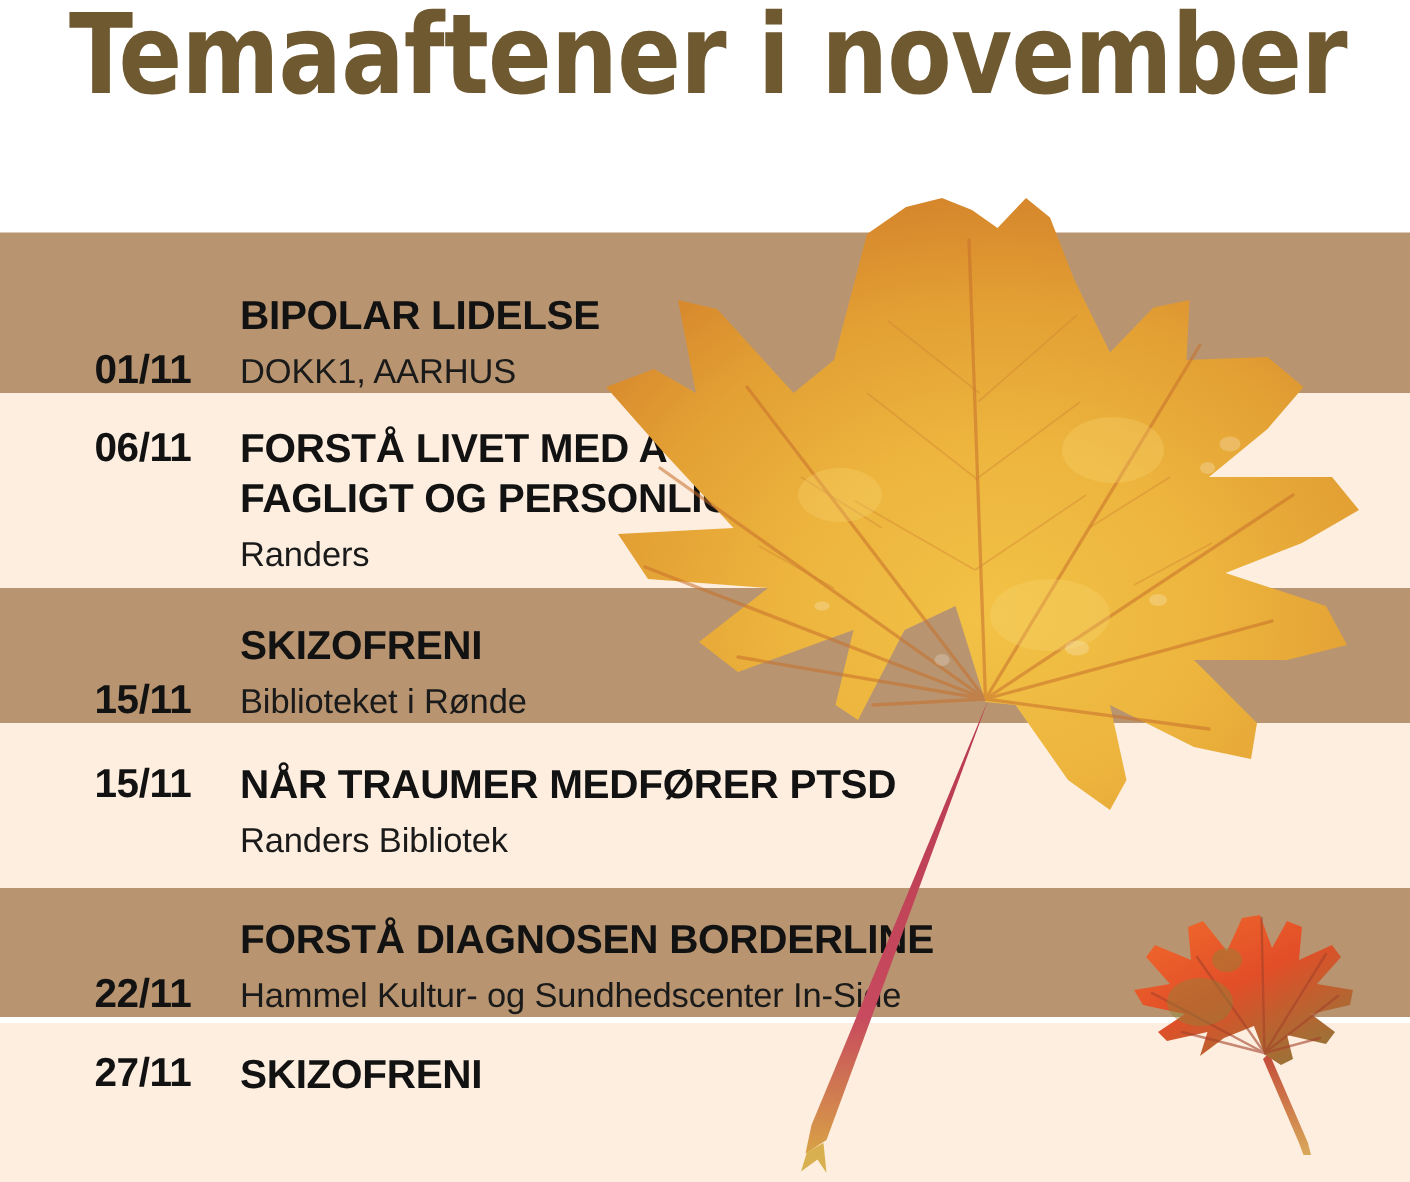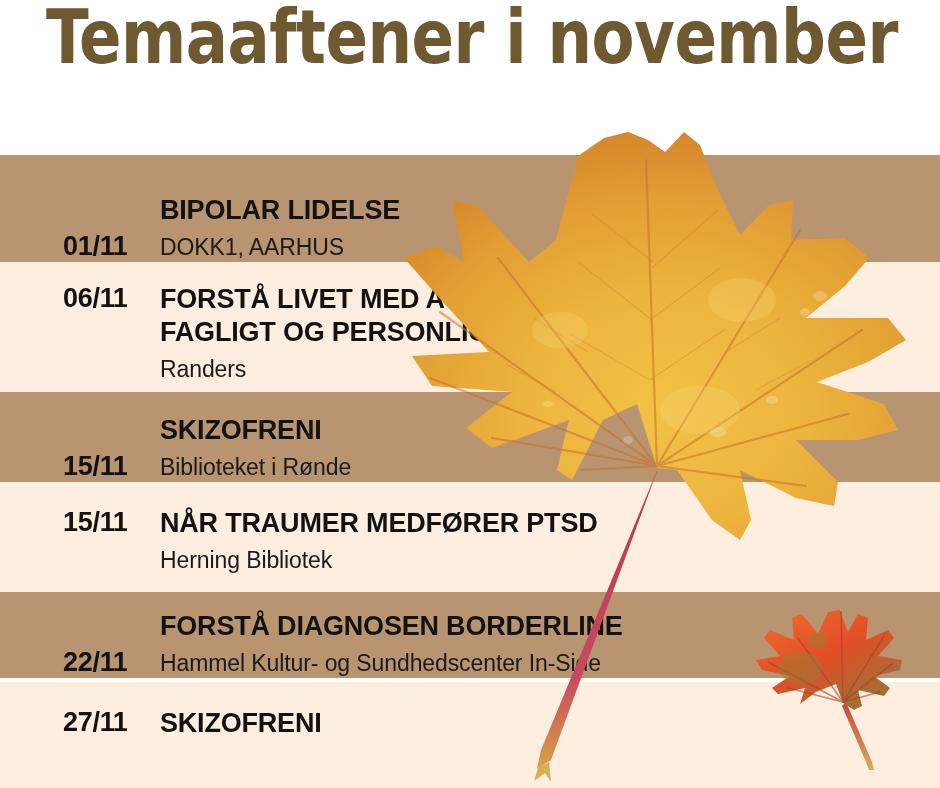--- a/index.html
+++ b/index.html
@@ -117,33 +117,33 @@
       <div class="info">
         <div class="title">SKIZOFRENI</div>
         <div class="venue">Biblioteket i Rønde</div>
       </div>
     </div>
 
     <div class="row light" style="top:327px;height:110px;padding-top:25px;">
       <div class="date">15/11</div>
       <div class="info">
         <div class="title">NÅR TRAUMER MEDFØRER PTSD</div>
-        <div class="venue">Herning Bibliotek</div>
+        <div class="venue">Randers Bibliotek</div>
       </div>
     </div>
 
     <div class="row dark" style="top:437px;height:86px;padding-top:15px;">
       <div class="date">22/11</div>
       <div class="info">
         <div class="title">FORSTÅ DIAGNOSEN BORDERLINE</div>
         <div class="venue">Hammel Kultur- og Sundhedscenter In-Side</div>
       </div>
     </div>
 
-    <div class="row light" style="top:527px;height:106px;padding-top:25px;">
+    <div class="row light" style="top:527px;height:106px;padding-top:18px;">
       <div class="date">27/11</div>
       <div class="info">
         <div class="title">SKIZOFRENI</div>
       </div>
     </div>
 
   </div>
 
   <div id="leaf-layer">
     <svg width="940" height="788" viewBox="0 0 940 788" xmlns="http://www.w3.org/2000/svg">

